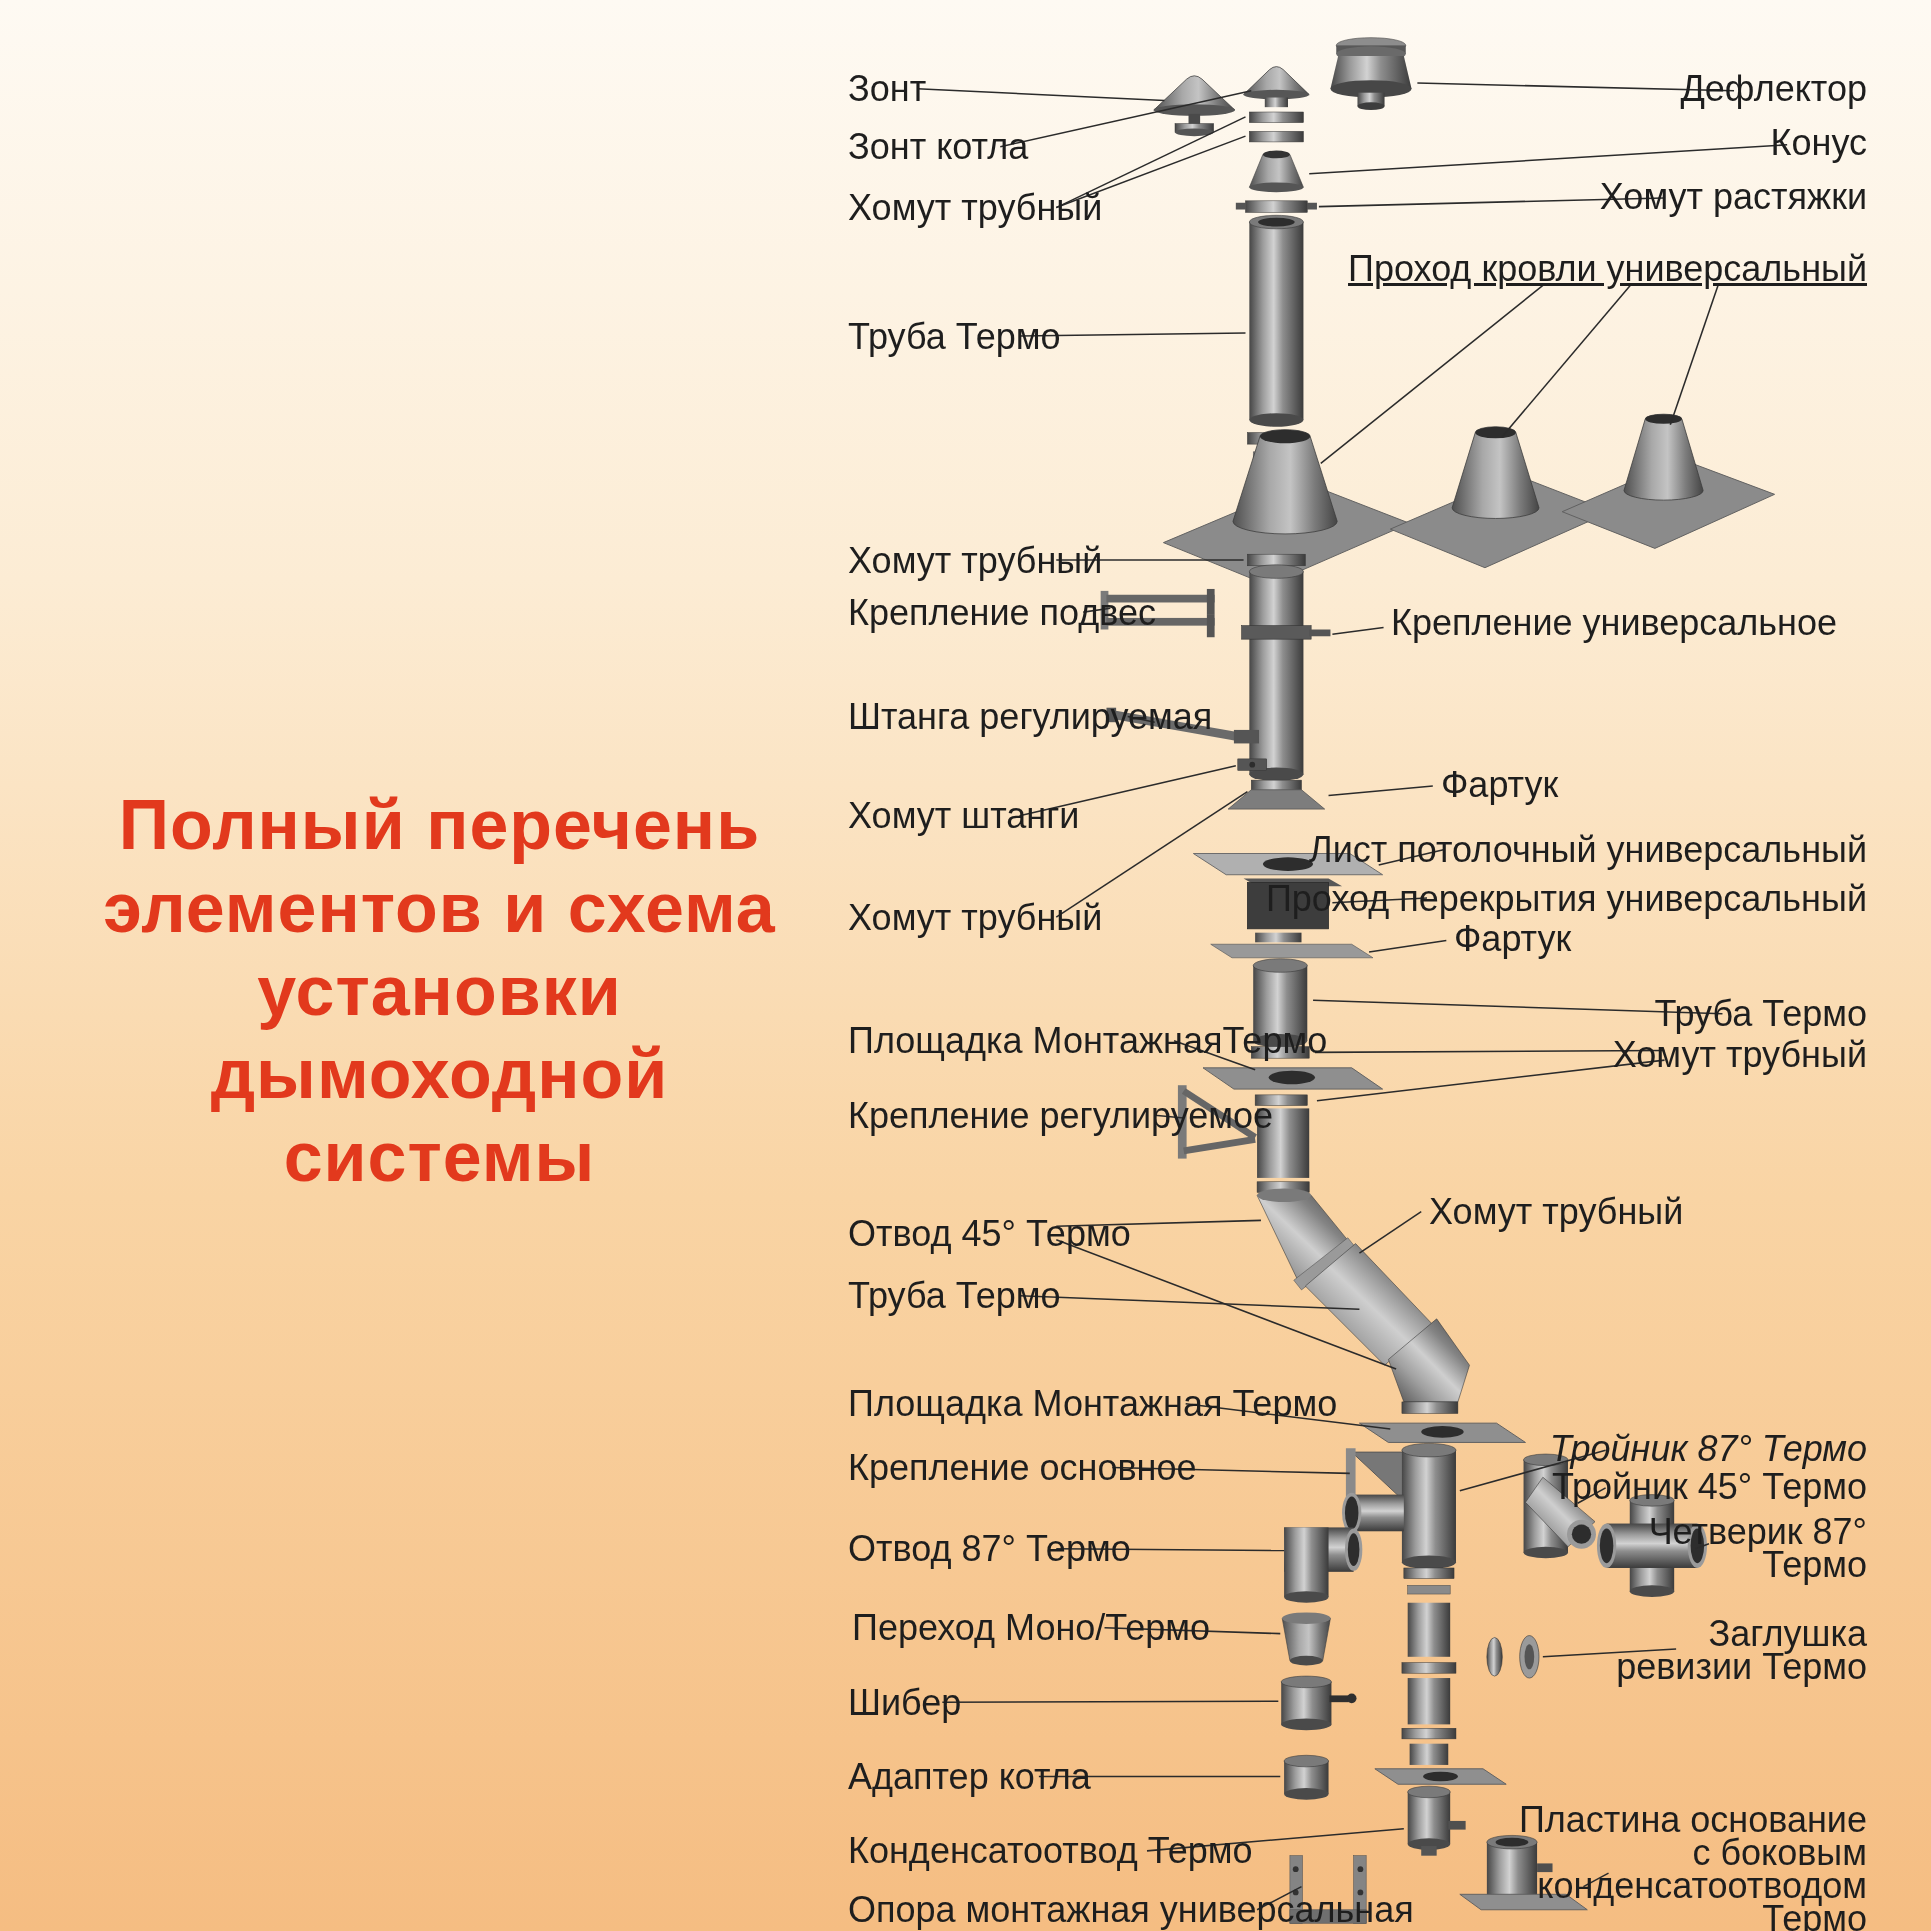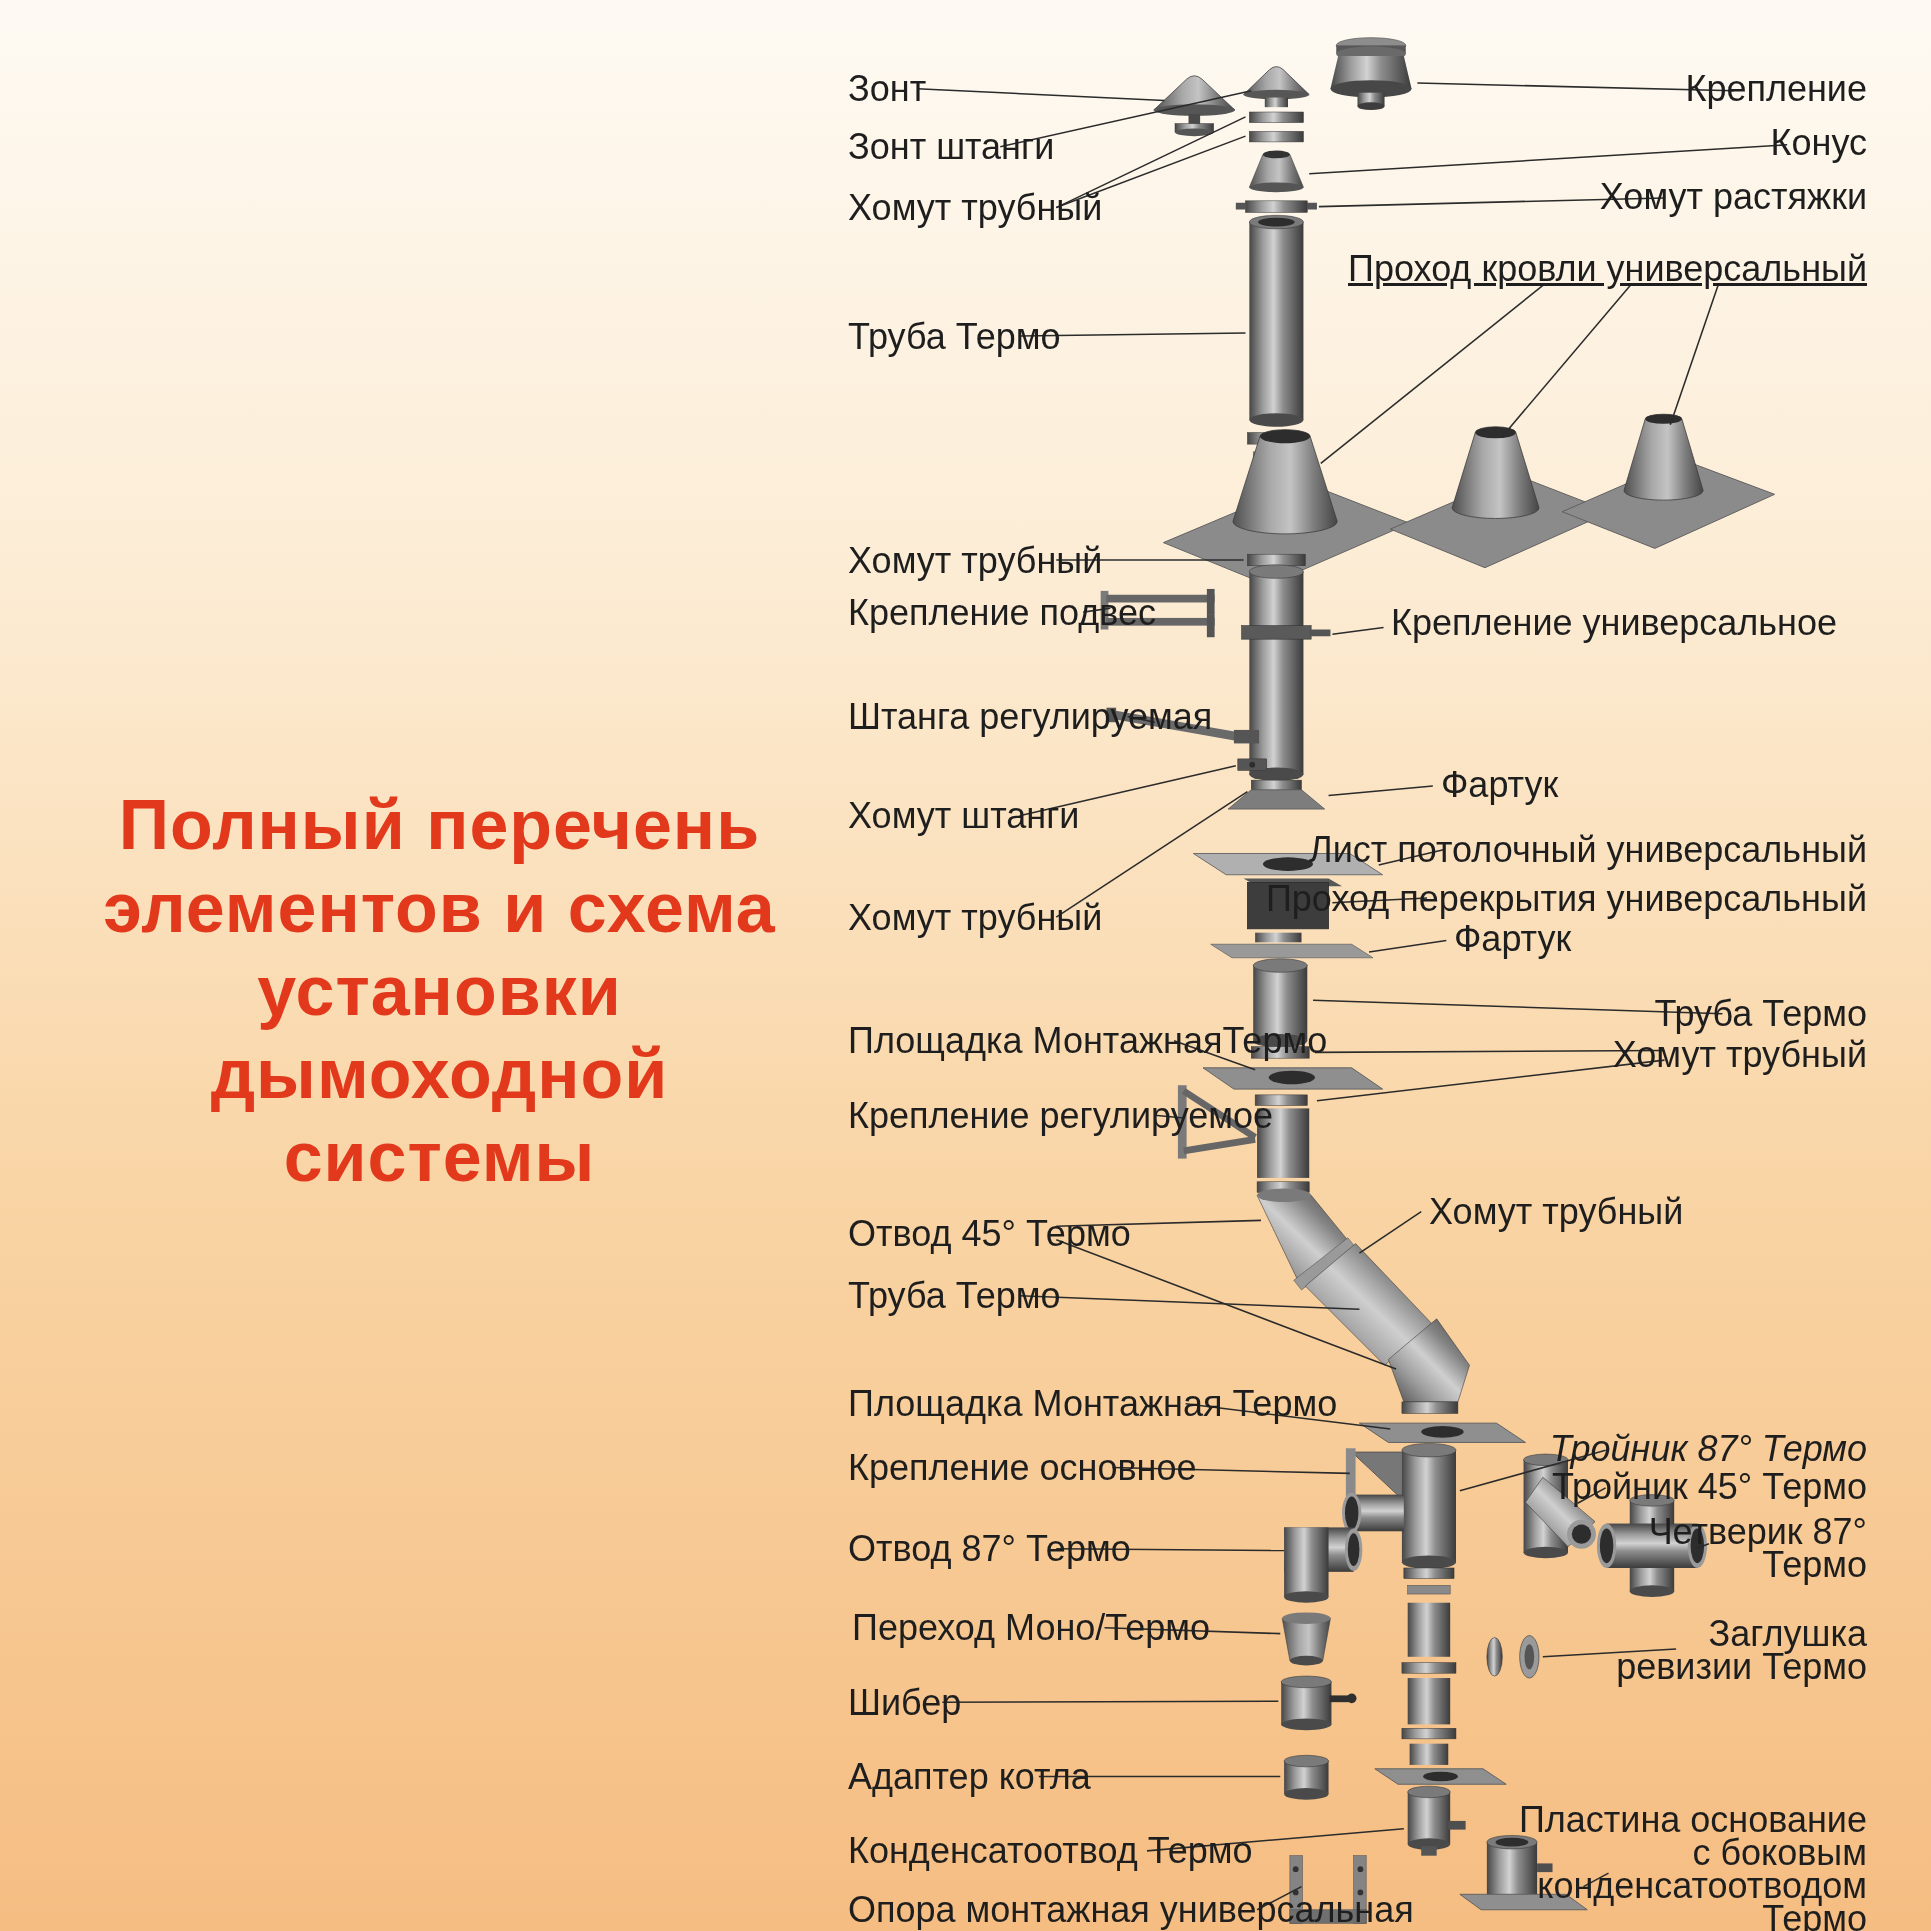--- a/index.html
+++ b/index.html
@@ -377,42 +377,42 @@
     </g>
   </svg>
 
   <div class="title">Полный перечень
 элементов и схема
 установки
 дымоходной
 системы</div>
 
   <div class="lbl" style="left:848px; top:72px;">Зонт</div>
-  <div class="lbl" style="left:848px; top:130px;">Зонт штанги</div>
+  <div class="lbl" style="left:848px; top:130px;">Зонт котла</div>
   <div class="lbl" style="left:848px; top:191px;">Хомут трубный</div>
   <div class="lbl" style="left:848px; top:320px;">Труба Термо</div>
   <div class="lbl" style="left:848px; top:544px;">Хомут трубный</div>
   <div class="lbl" style="left:848px; top:596px;">Крепление подвес</div>
   <div class="lbl" style="left:848px; top:700px;">Штанга регулируемая</div>
   <div class="lbl" style="left:848px; top:799px;">Хомут штанги</div>
   <div class="lbl" style="left:848px; top:901px;">Хомут трубный</div>
   <div class="lbl" style="left:848px; top:1024px;">Площадка МонтажнаяТермо</div>
   <div class="lbl" style="left:848px; top:1099px;">Крепление регулируемое</div>
   <div class="lbl" style="left:848px; top:1217px;">Отвод 45° Термо</div>
   <div class="lbl" style="left:848px; top:1279px;">Труба Термо</div>
   <div class="lbl" style="left:848px; top:1387px;">Площадка Монтажная Термо</div>
   <div class="lbl" style="left:848px; top:1451px;">Крепление основное</div>
   <div class="lbl" style="left:848px; top:1532px;">Отвод 87° Термо</div>
   <div class="lbl" style="left:852px; top:1611px;">Переход Моно/Термо</div>
   <div class="lbl" style="left:848px; top:1686px;">Шибер</div>
   <div class="lbl" style="left:848px; top:1760px;">Адаптер котла</div>
   <div class="lbl" style="left:848px; top:1834px;">Конденсатоотвод Термо</div>
   <div class="lbl" style="left:848px; top:1893px;">Опора монтажная универсальная</div>
 
-  <div class="lbl lbl-right" style="right:64px; top:72px;">Крепление</div>
+  <div class="lbl lbl-right" style="right:64px; top:72px;">Дефлектор</div>
   <div class="lbl lbl-right" style="right:64px; top:126px;">Конус</div>
   <div class="lbl lbl-right" style="right:64px; top:180px;">Хомут растяжки</div>
   <div class="lbl lbl-right" style="right:64px; top:252px;text-decoration:underline;">Проход кровли универсальный</div>
   <div class="lbl" style="left:1391px; top:606px;">Крепление универсальное</div>
   <div class="lbl" style="left:1441px; top:768px;">Фартук</div>
   <div class="lbl lbl-right" style="right:64px; top:833px;">Лист потолочный универсальный</div>
   <div class="lbl lbl-right" style="right:64px; top:882px;">Проход перекрытия универсальный</div>
   <div class="lbl" style="left:1454px; top:922px;">Фартук</div>
   <div class="lbl lbl-right" style="right:64px; top:997px;">Труба Термо</div>
   <div class="lbl lbl-right" style="right:64px; top:1038px;">Хомут трубный</div>

